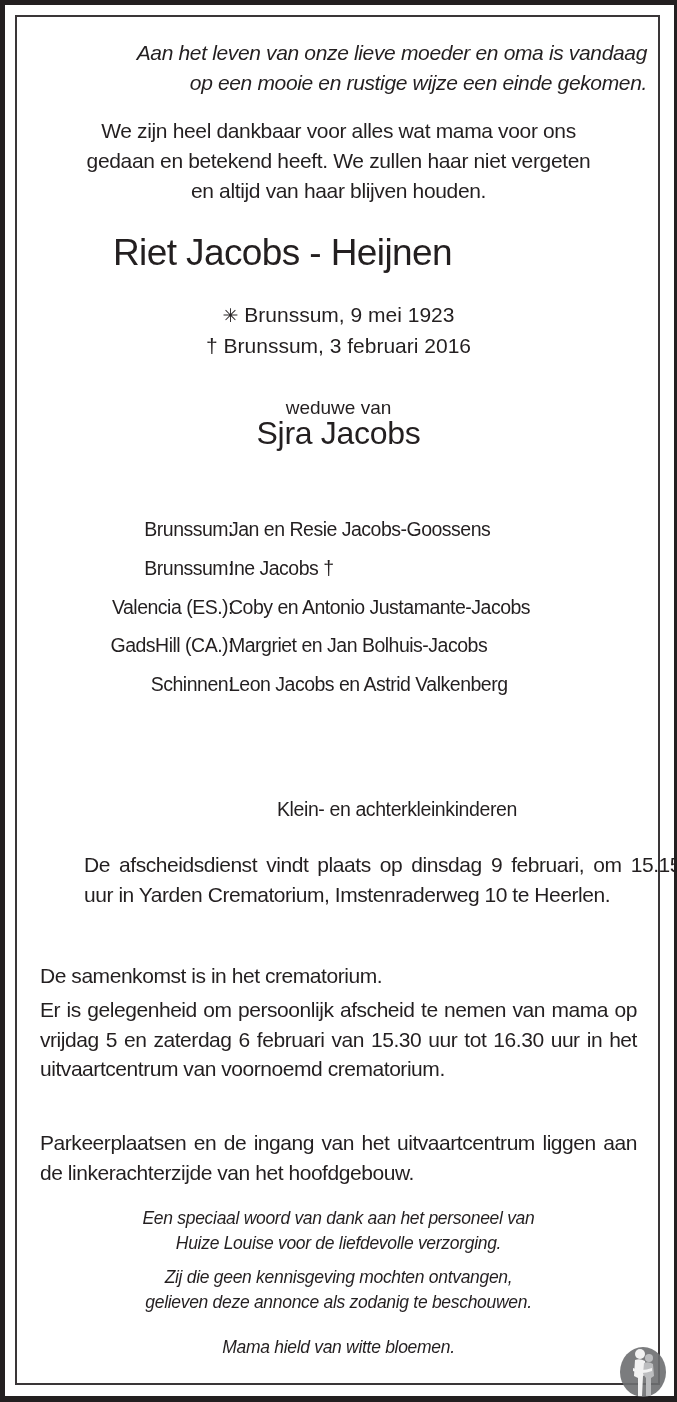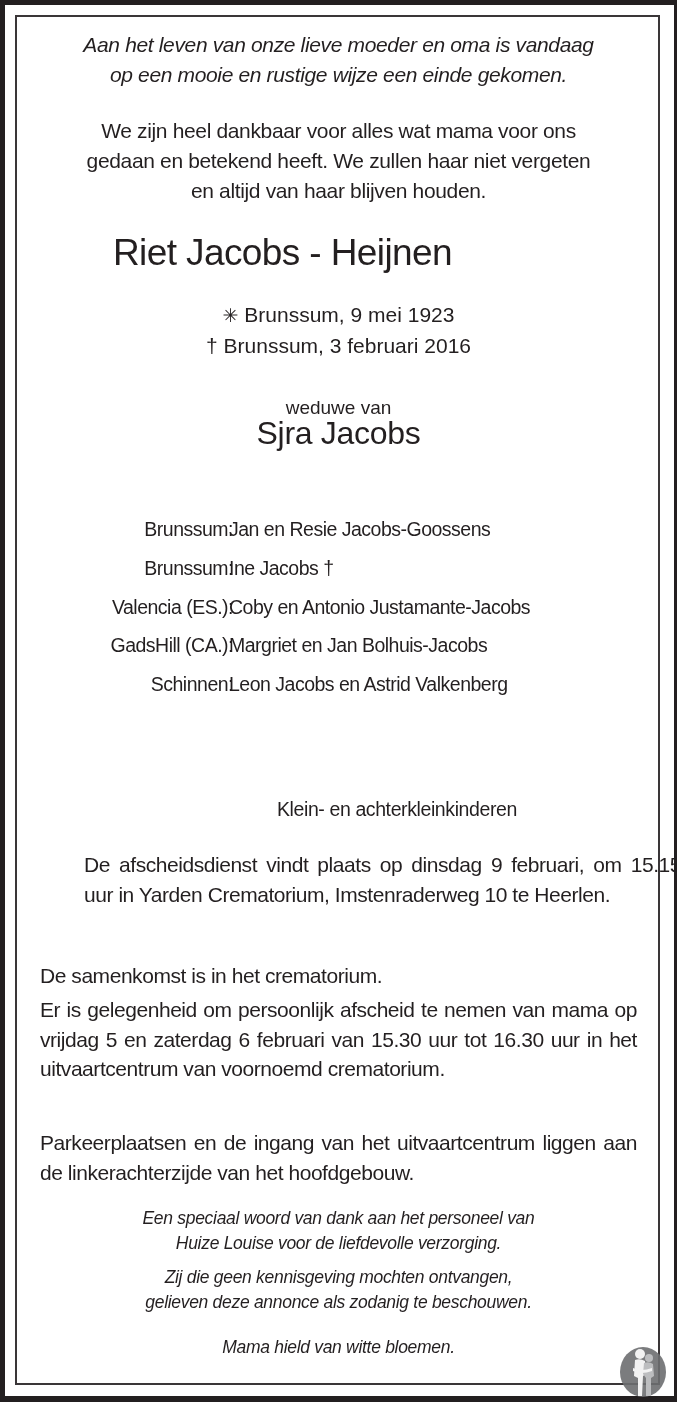--- a/index.html
+++ b/index.html
@@ -11,22 +11,22 @@
       position: absolute; left: 0; top: 0; width: 677px; height: 1402px;
       box-sizing: border-box; border: 5px solid #231f20; border-right-width: 3px; border-bottom-width: 6px;
       background: #fff;
     }
     .inner-frame {
       position: absolute; left: 15px; top: 15px; width: 645px; height: 1370px;
       box-sizing: border-box; border: 2px solid #3a3638;
     }
     .content { position: absolute; left: 0; top: 0; width: 677px; }
     .intro {
-      position: absolute; left: 30px; width: 617px; top: 30px;
-      text-align: center; font-style: italic; font-size: 21px; line-height: 30px;
+      position: absolute; left: 30px; width: 617px; top: 38px;
+      text-align: right; font-style: italic; font-size: 21px; line-height: 30px;
       letter-spacing: -0.35px;
     }
     .thanks {
       position: absolute; left: 30px; width: 617px; top: 116px;
       text-align: center; font-size: 21px; line-height: 30px; letter-spacing: -0.35px;
     }
     .name {
       position: absolute; left: 0; width: 565px; top: 229px; text-align: center;
       font-size: 37px; line-height: 48px; letter-spacing: -0.6px;
     }

